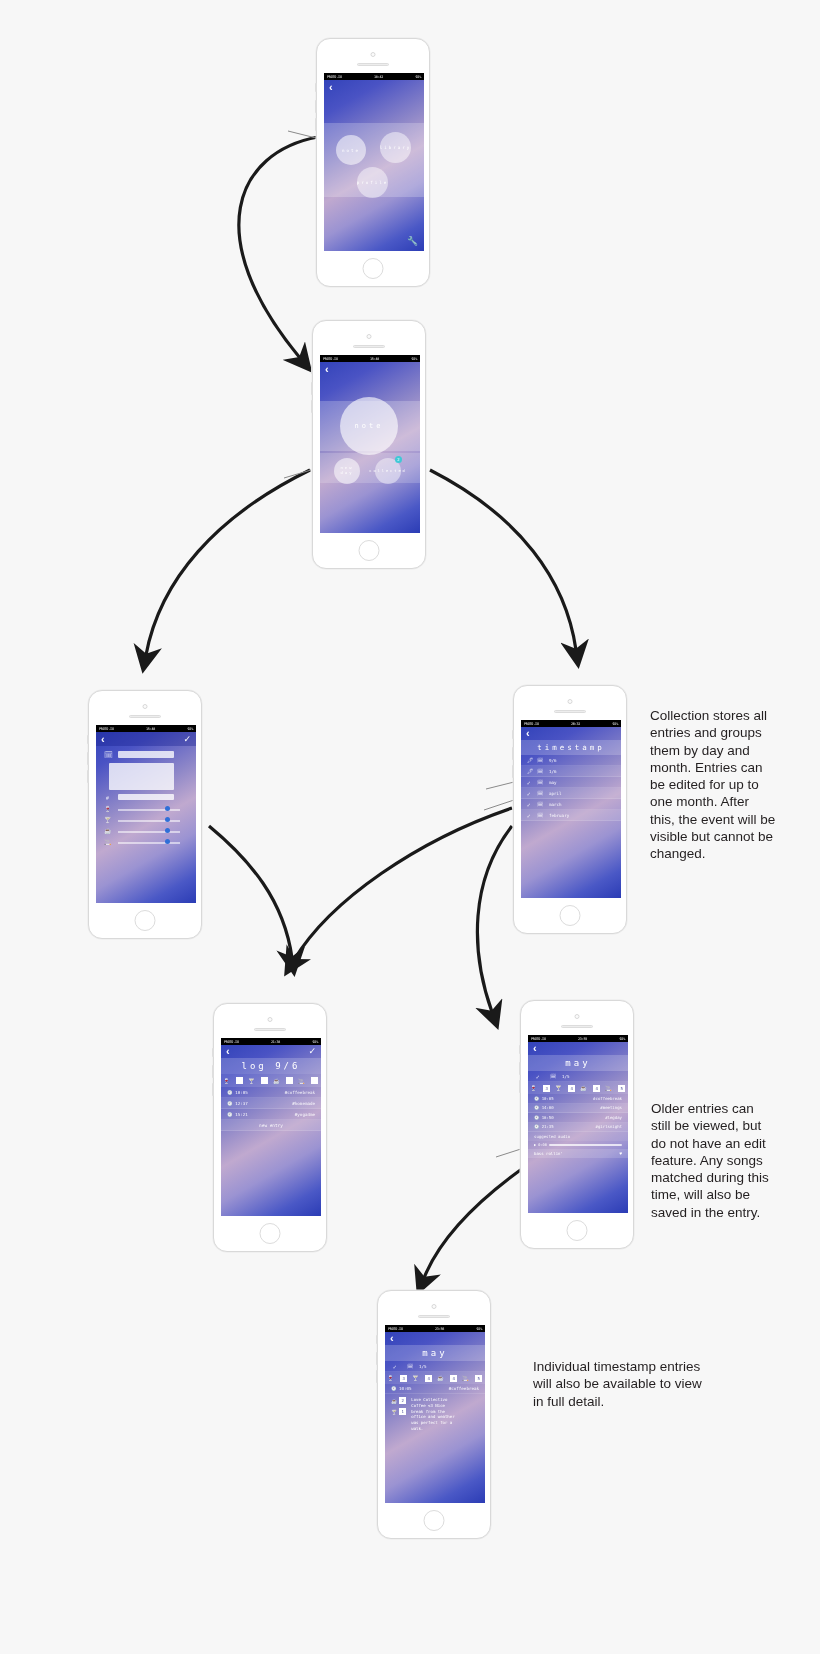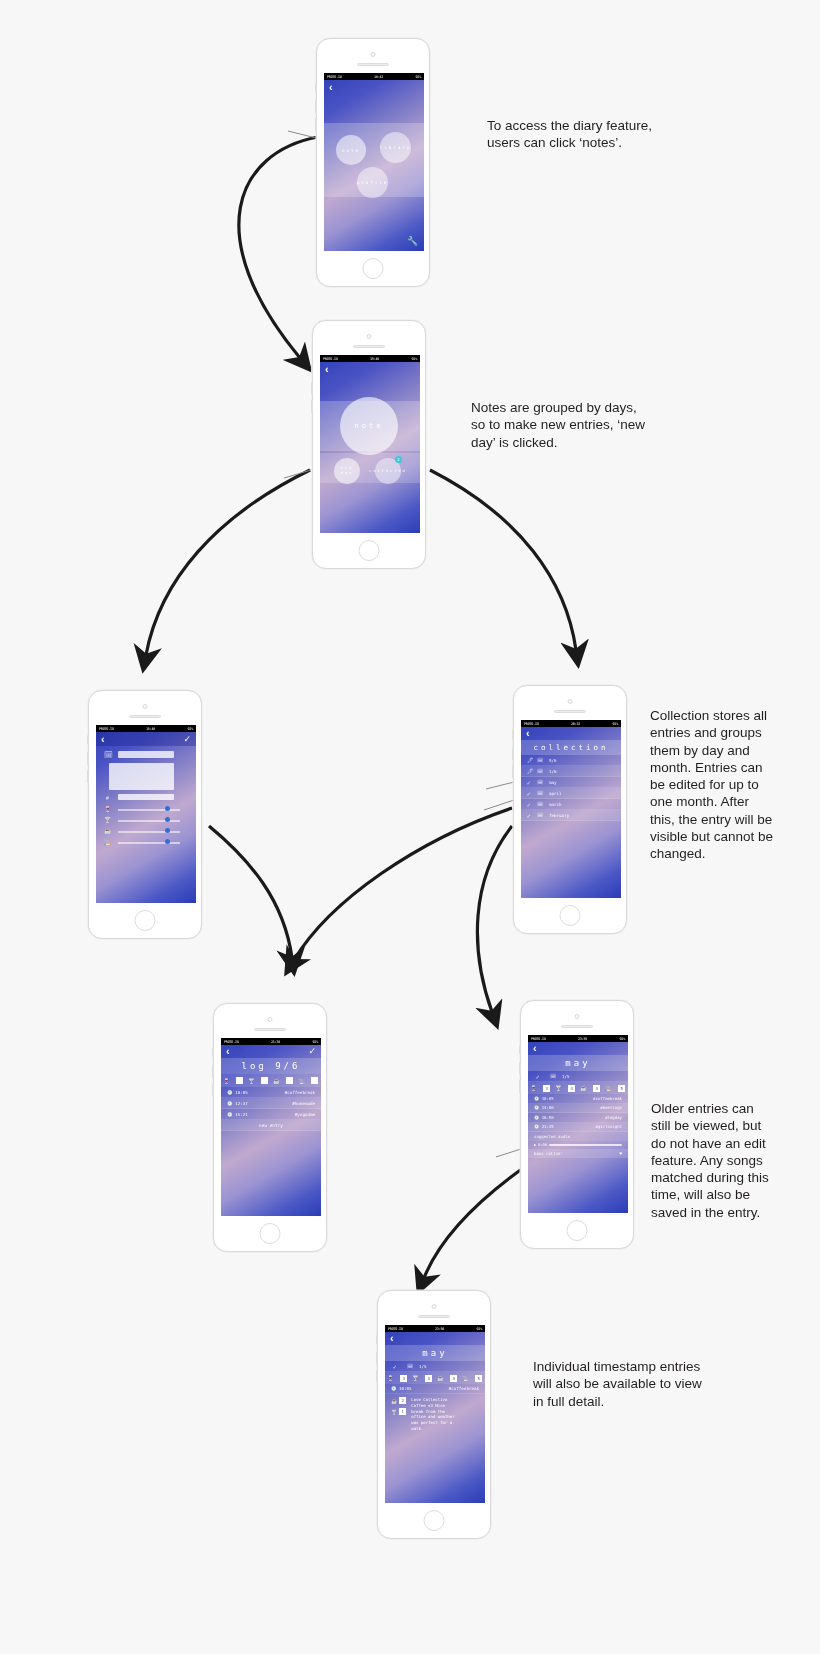--- a/index.html
+++ b/index.html
@@ -196,32 +196,27 @@
 
     <path d="M526,1166 C478,1200 440,1238 424,1278" fill="none" stroke="#1a1a1a" stroke-width="3.2" marker-end="url(#ah)"></path>
 
     <path d="M316,138 L288,131" stroke="#8a8a8a" stroke-width="1" fill="none"></path>
     <path d="M311,470 L284,478" stroke="#8a8a8a" stroke-width="1" fill="none"></path>
     <path d="M514,782 L486,789" stroke="#8a8a8a" stroke-width="1" fill="none"></path>
     <path d="M514,800 L484,810" stroke="#8a8a8a" stroke-width="1" fill="none"></path>
     <path d="M524,1148 L496,1157" stroke="#8a8a8a" stroke-width="1" fill="none"></path>
   </svg>
 
-  <div class="note-text" style="left:487px; top:117px;">To access the diary feature,
-users can click ‘notes’.</div>
-  <div class="note-text" style="left:471px; top:399px;">Notes are grouped by days,
-so to make new entries, ‘new
-day’ is clicked.</div>
   <div class="note-text" style="left:650px; top:707px;">Collection stores all
 entries and groups
 them by day and
 month. Entries can
 be edited for up to
 one month. After
-this, the entry will be
+this, the event will be
 visible but cannot be
 changed.</div>
   <div class="note-text" style="left:651px; top:1100px;">Older entries can
 still be viewed, but
 do not have an edit
 feature. Any songs
 matched during this
 time, will also be
 saved in the entry.</div>
   <div class="note-text" style="left:533px; top:1358px;">Individual timestamp entries
@@ -349,21 +344,21 @@
 
     <div class="screen" style="left:7px; top:34px; width:100px; height:178px;">
       <div class="statusbar" style="height:7px; padding:0 3px; font-size:3.4px;">
         <span class="sb-l">PROTO.IO</span>
         <span class="sb-c">20:32</span>
         <span class="sb-r">92%</span>
       </div>
       <div class="navbar" style="height:13px; padding:0 5px;">
         <span class="chev" style="font-size:11px;">‹</span>
       </div>
-      <div class="title-band" style="height:15px; line-height:15px; font-size:7.5px;">collection</div>
+      <div class="title-band" style="height:15px; line-height:15px; font-size:7.5px;">timestamp</div>
 
       <div class="row" style="height:11px; padding:0 6px; font-size:4.2px;">
         <span class="icon-w" style="width:10px; font-size:5px;">🖊</span>
         <span class="icon-w" style="width:12px; font-size:5px;">🗓</span>
         <span>9/6</span>
       </div>
       <div class="row alt" style="height:11px; padding:0 6px; font-size:4.2px;">
         <span class="icon-w" style="width:10px; font-size:5px;">🖊</span>
         <span class="icon-w" style="width:12px; font-size:5px;">🗓</span>
         <span>1/6</span>

